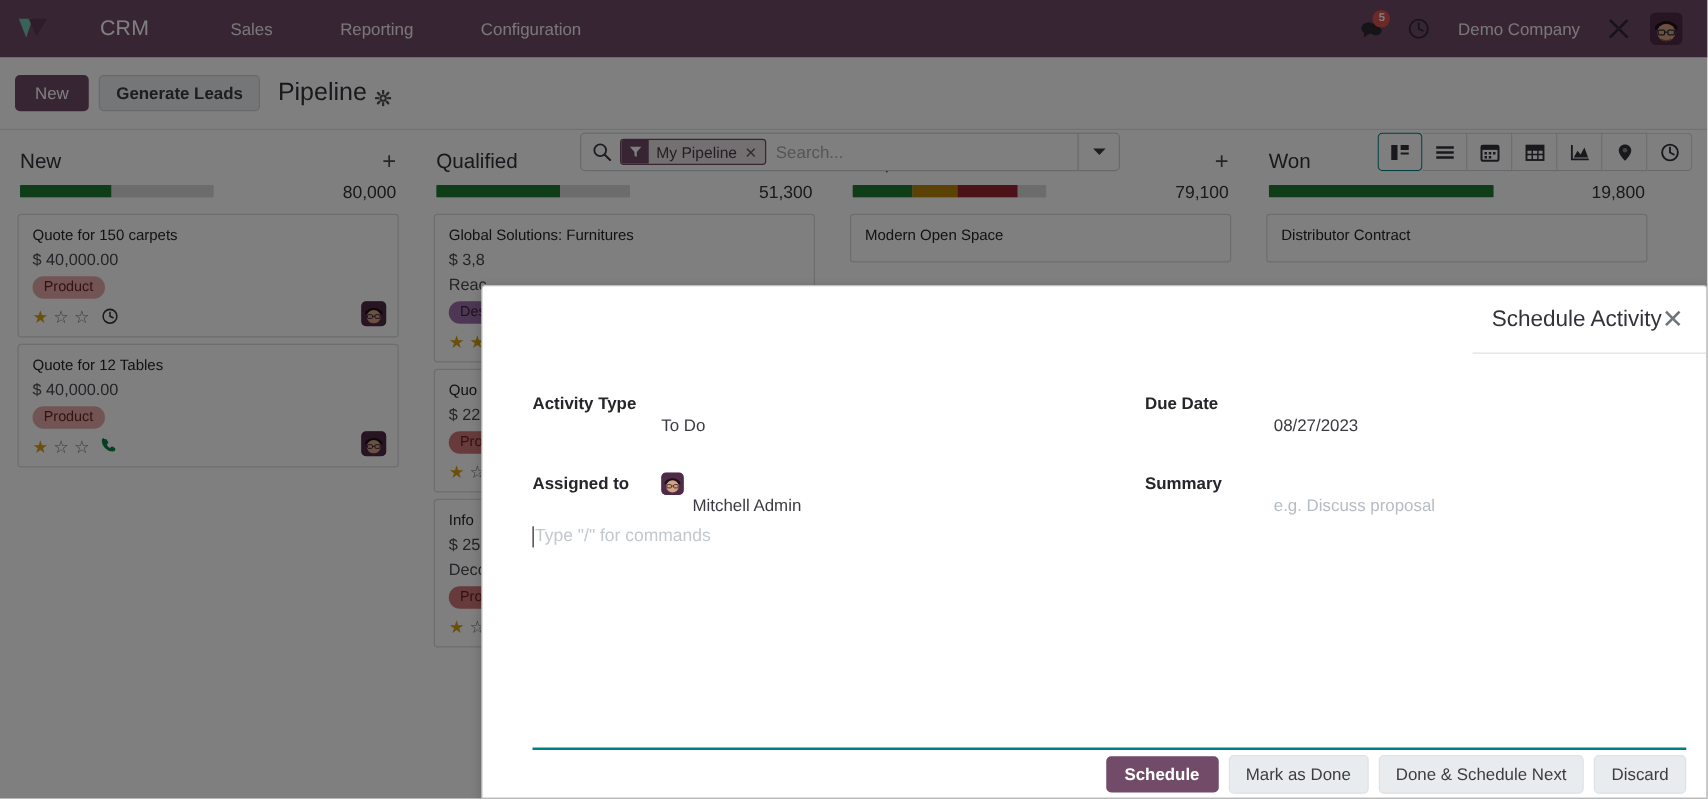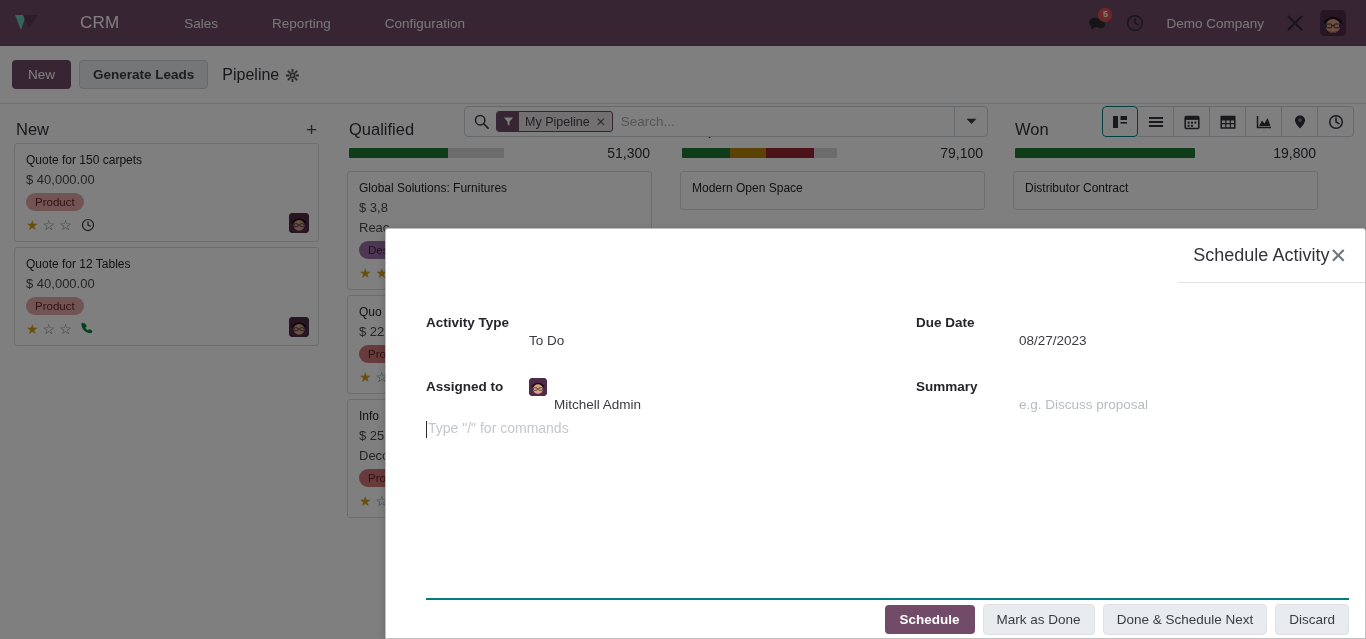--- a/index.html
+++ b/index.html
@@ -72,28 +72,28 @@
     background: #714B67; color: #fff; border: none;
     font-size: 13.5px; font-weight: 500; padding: 7px 16px;
     border-radius: 4px; cursor: pointer; margin-right: 8px;
   }
   .btn-secondary {
     background: #E9ECEF; color: #3c3c3c; border: 1px solid #ced4da;
     font-size: 13.5px; font-weight: 600; padding: 6px 13px;
     border-radius: 4px; cursor: pointer;
   }
   .bc-title {
-    font-size: 16px; color: #32323a; margin-left: 14px; font-weight: 400;
+    font-size: 20px; color: #32323a; margin-left: 14px; font-weight: 400;
     display: flex; align-items: center; gap: 7px;
   }
   .gear { width: 13px; height: 13px; opacity: .85; cursor: pointer; }
 
   .searchbox {
     position: absolute; left: 464px; top: 60px;
-    width: 524px; height: 31px;
+    width: 432px; height: 31px;
     border: 1px solid #ced4da; border-radius: 4px;
     display: flex; align-items: center; background: #fff;
   }
   .search-ico { padding: 0 7px 0 9px; display: flex; align-items: center; }
   .facet {
     display: flex; align-items: center; height: 21px;
     border: 1px solid #714B67; border-radius: 3px; overflow: hidden;
     background: #E6E1E5; margin-right: 8px;
   }
   .facet-ico {
@@ -404,20 +404,26 @@
           </svg>
         </div>
       </div>
     </div>
 
     <div class="kanban" id="kanban-root">
         <div class="kcol">
           <div class="kcol-head">
             <span class="kcol-title">New</span>
             <span class="kcol-plus">+</span>
+          </div>
+          <div class="kcol-bar">
+            <span class="progbar">
+              <span class="seg" style="width:47%;background:#1E7A34"></span>
+            </span>
+            <span class="kcol-amount">80,000</span>
           </div>
           <div class="kcard">
             <div class="kcard-title">Quote for 150 carpets</div>
             <div class="kcard-amount">$ 40,000.00</div>
             <div><span class="tag" style="background:#E5A9A9;color:#6b2222">Product</span></div>
             <div class="kcard-foot">
               <span class="star on">★</span>
               <span class="star off">☆</span>
               <span class="star off">☆</span>
               <span class="kc-icon">

